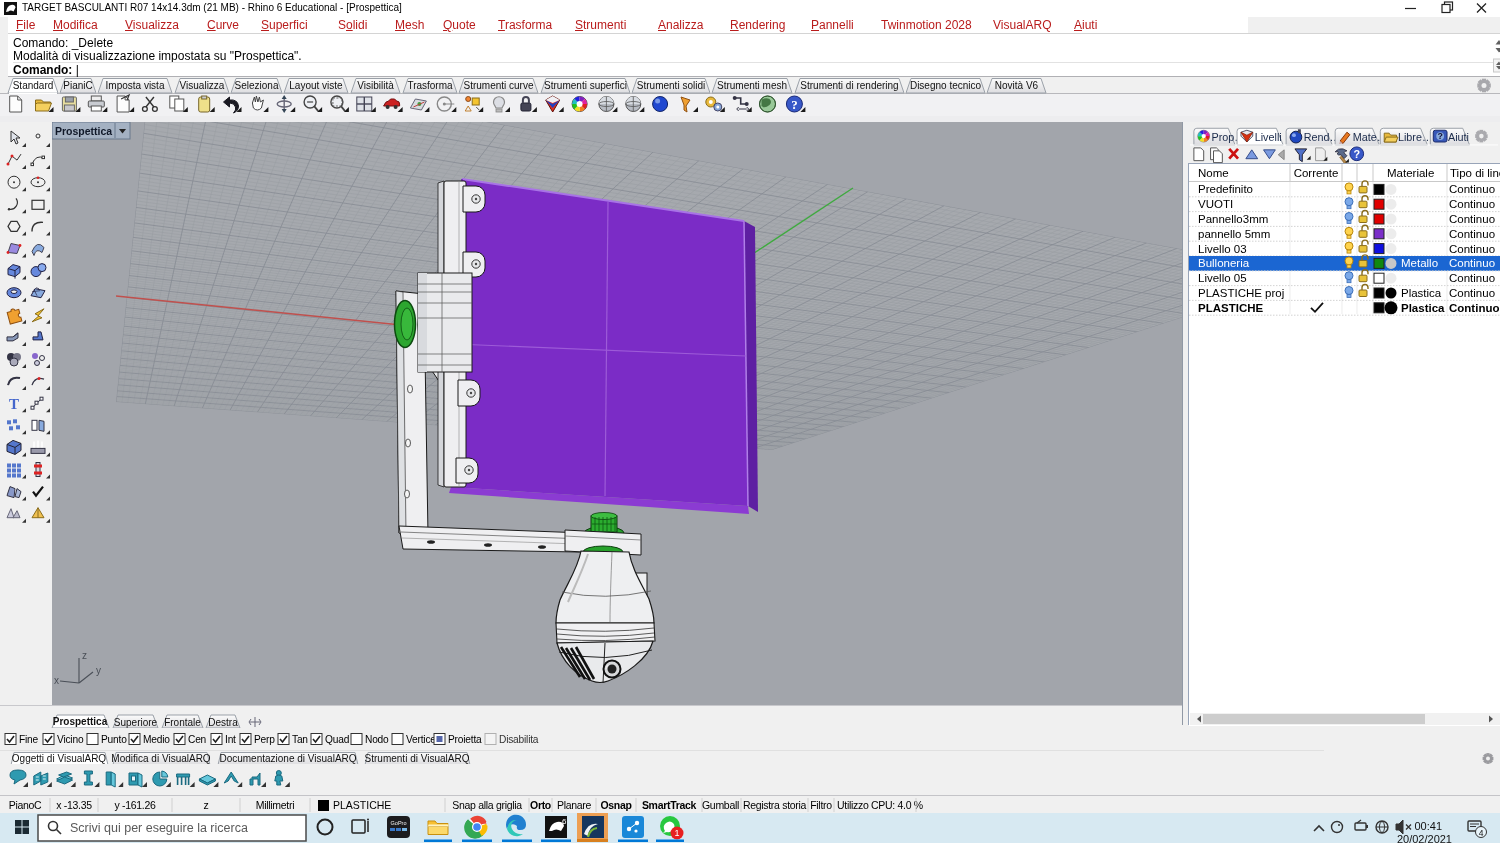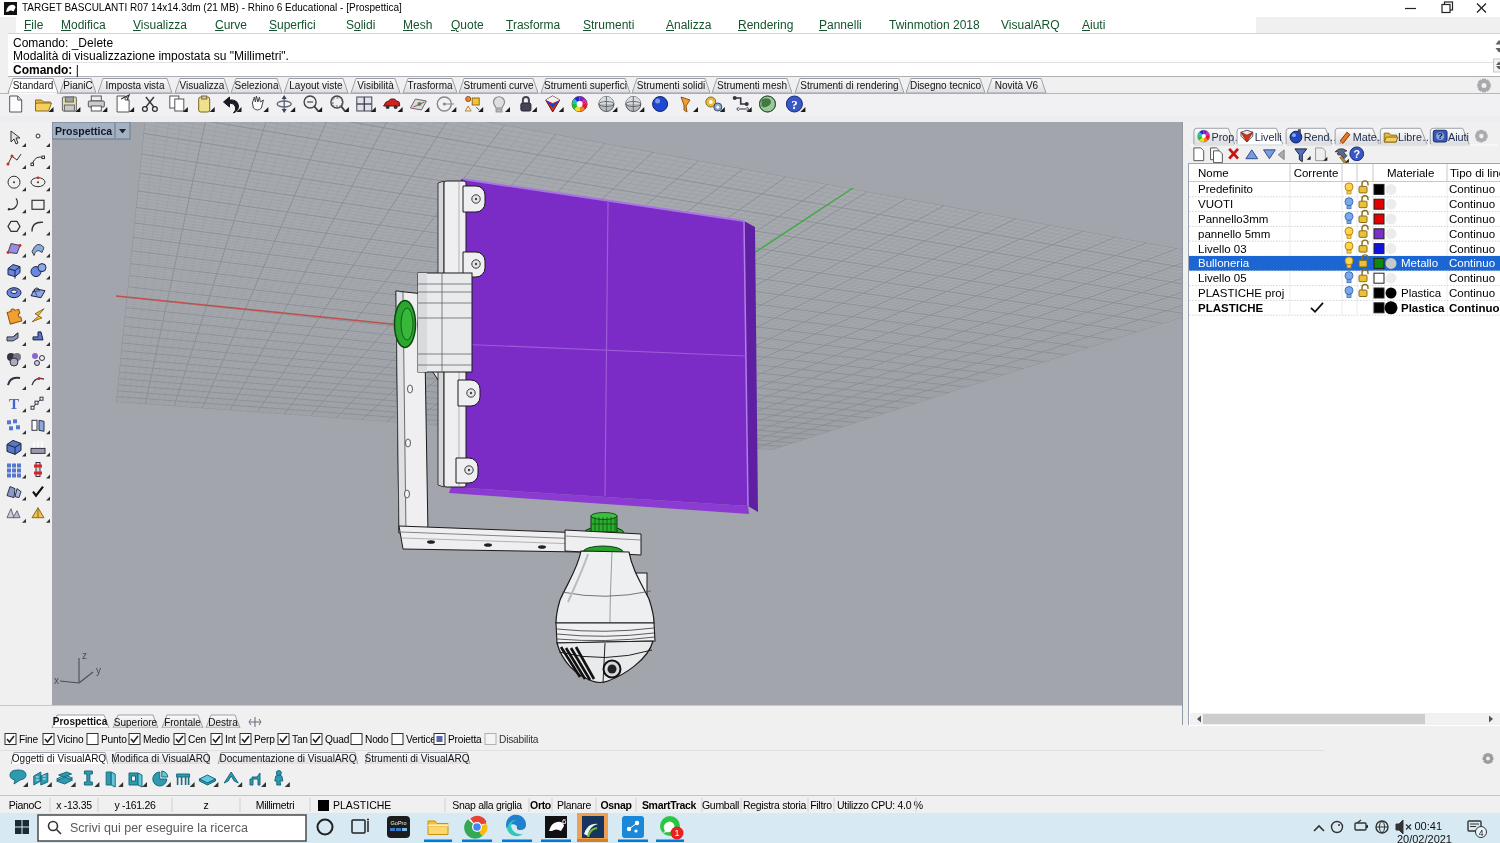--- a/index.html
+++ b/index.html
@@ -1,18 +1,18 @@
 <!DOCTYPE html>
 <html><head><meta charset="utf-8"><style>
 *{margin:0;padding:0;box-sizing:border-box}
 body{width:1500px;height:843px;position:relative;font-family:"Liberation Sans",sans-serif;background:#f0f0f0;overflow:hidden}
 .abs{position:absolute}
 #titlebar{left:0;top:0;width:1500px;height:17px;background:#fff;font-size:10px;color:#000}
 #titlebar span.t{position:absolute;left:22px;top:2px}
-#menubar{left:16px;top:17px;width:1240px;height:16px;background:#fff;font-size:12px;color:#14532d}
+#menubar{left:8px;top:17px;width:1240px;height:16px;background:#fff;font-size:12px;color:#b91c1c}
 #menubar span{position:absolute;top:1px}
 #cmd{left:8px;top:33px;width:1500px;height:44px;background:#fff;border-top:1px solid #d4d4d4;border-bottom:1px solid #b0b0b4;font-size:12px;color:#000}
 #cmd div{position:absolute;left:5px}
 </style></head><body>
 <div id="titlebar" class="abs">
 <svg class="abs" style="left:4px;top:2px" width="14" height="13">
       <rect width="13" height="13" fill="#111"></rect>
       <path d="M2,10 q1,-6 5,-7 q4,-1 4.5,2.5 l-2,4 q-3,-2 -5,0 z" fill="#fff"></path>
     </svg>
 <span class="t">TARGET BASCULANTI R07 14x14.3dm (21 MB) - Rhino 6 Educational - [Prospettica]</span>
@@ -31,27 +31,27 @@
     <span style="left:199px"><u>C</u>urve</span>
     <span style="left:253px"><u>S</u>uperfici</span>
     <span style="left:330px">S<u>o</u>lidi</span>
     <span style="left:387px"><u>M</u>esh</span>
     <span style="left:435px"><u>Q</u>uote</span>
     <span style="left:490px"><u>T</u>rasforma</span>
     <span style="left:567px"><u>S</u>trumenti</span>
     <span style="left:650px"><u>A</u>nalizza</span>
     <span style="left:722px"><u>R</u>endering</span>
     <span style="left:803px"><u>P</u>annelli</span>
-    <span style="left:873px">Twinmotion 2018</span>
+    <span style="left:873px">Twinmotion 2028</span>
     <span style="left:985px">VisualARQ</span>
     <span style="left:1066px"><u>A</u>iuti</span>
 </div>
 <div id="cmd" class="abs">
 <div style="top:2px">Comando: _Delete</div>
-<div style="top:15px">Modalità di visualizzazione impostata su "Millimetri".</div>
+<div style="top:15px">Modalità di visualizzazione impostata su "Prospettica".</div>
 <div style="top:28px;border-top:1px solid #e2e2e2;width:1490px"></div>
 <div style="top:29px;font-weight:bold">Comando: <span style="font-weight:normal">|</span></div>
 <svg class="abs" style="left:1484px;top:2px" width="14" height="40">
       <path d="M7,4 l3.5,4.5 h-7 z" fill="#606060"></path>
       <path d="M7,16.5 l3.5,-4.5 h-7 z" fill="#606060"></path>
       <rect x="1.5" y="23" width="11" height="13" fill="#f4f4f4" stroke="#c8c8c8"></rect>
       <path d="M7,25.5 l3,3.5 h-6 z" fill="#606060"></path>
       <path d="M7,33.5 l3,-3.5 h-6 z" fill="#606060"></path>
     </svg>
 </div>

